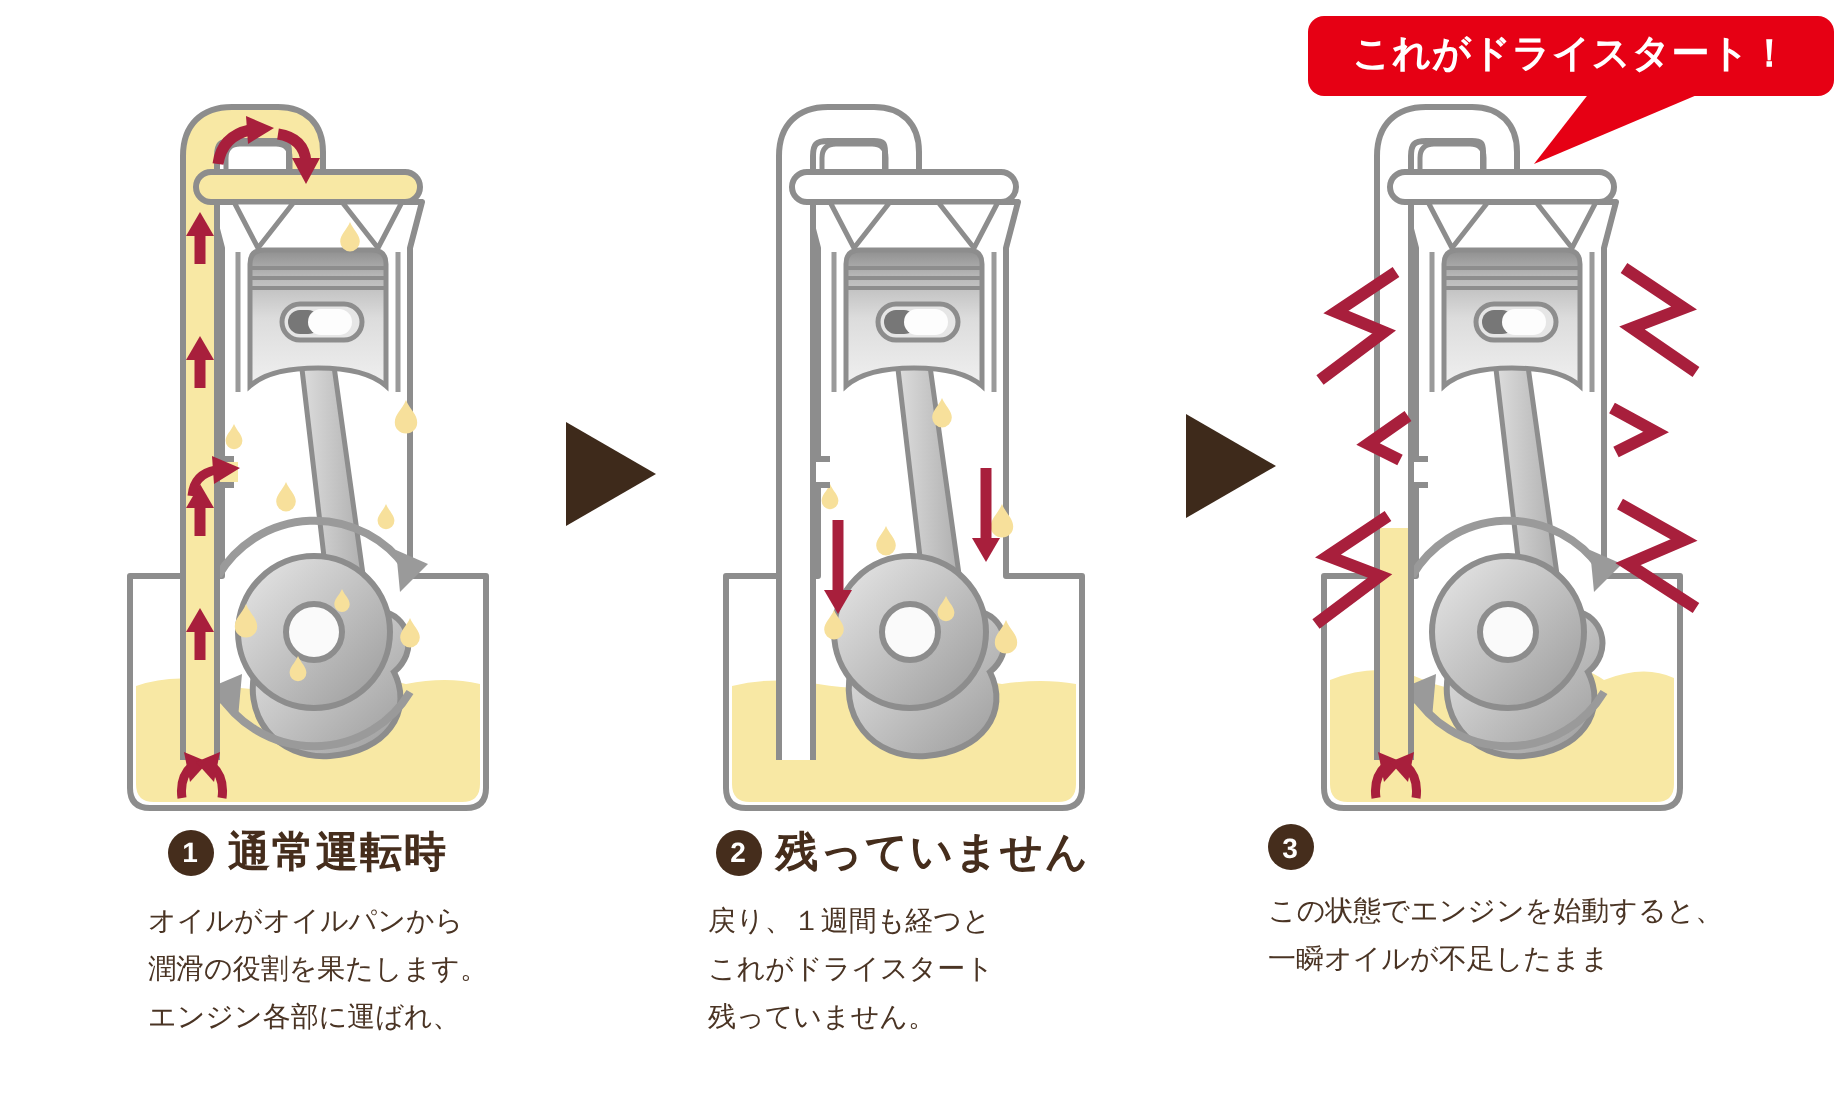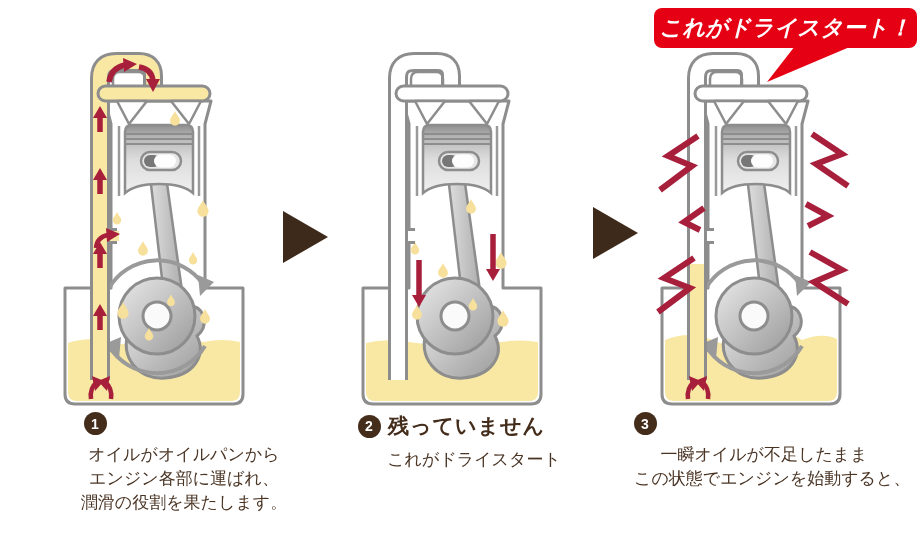--- a/index.html
+++ b/index.html
@@ -10,27 +10,27 @@
     --callout:#E60014;
     --brown:#452D1C;
     --step:#3E2A1B;
   }
   *{margin:0;padding:0;box-sizing:border-box;}
   body{background:#fff;font-family:"Liberation Sans","DejaVu Sans",sans-serif;}
   .stage{position:relative;width:920px;height:557px;background:#fff;overflow:hidden;}
   .engine-svg{position:absolute;}
   .step-arrow{position:absolute;width:0;height:0;border-top:26px solid transparent;border-bottom:26px solid transparent;border-left:45px solid var(--step);}
   .callout{position:absolute;left:654px;top:8px;width:263px;height:40px;background:var(--callout);color:#fff;
-           border-radius:8px;font-size:22px;font-weight:bold;text-align:center;line-height:40px;letter-spacing:.5px;z-index:5;font-style:italic;}
+           border-radius:8px;font-size:19px;font-weight:bold;text-align:center;line-height:40px;letter-spacing:.5px;z-index:5;}
   .callout-tail{position:absolute;left:755px;top:42px;z-index:4;}
   .caption{position:absolute;color:var(--brown);}
   .caption-head{font-size:21px;font-weight:bold;letter-spacing:1px;white-space:nowrap;display:flex;align-items:center;}
   .num-badge{display:inline-flex;align-items:center;justify-content:center;width:23px;height:23px;border-radius:50%;
              background:var(--brown);color:#fff;font-size:14px;font-weight:bold;margin-right:7px;flex:0 0 auto;}
-  .caption-body{margin-top:8px;font-size:17px;line-height:24px;color:#4A3424;white-space:nowrap;text-align:center;}
+  .caption-body{margin-top:8px;font-size:14px;line-height:24px;color:#4A3424;white-space:nowrap;}
 </style>
 </head>
 <body>
 
 <div class="stage">
 
   <svg class="engine-svg" style="left:53px;top:48px" width="210" height="362" viewBox="0 0 210 362">
     <defs>
       <linearGradient id="pg1" x1="0" y1="0" x2="0" y2="1">
         <stop offset="0" stop-color="#8f8f8f"></stop>
@@ -277,41 +277,44 @@
   <div class="callout">
     <span>これがドライスタート！</span>
   </div>
   <svg class="callout-tail" width="110" height="44">
     <polygon points="40,4 97,4 12,40" fill="#E60014"></polygon>
   </svg>
 
   <div class="caption" style="left:74px;top:412px;width:220px">
     <div class="caption-head" style="padding-left:10px">
       <span class="num-badge">1</span>
+      <span>通常運転時</span>
     </div>
     <div class="caption-body">
       <div>オイルがオイルパンから</div>
+      <div>潤滑の役割を果たします。</div>
       <div>エンジン各部に運ばれ、</div>
-      <div>潤滑の役割を果たします。</div>
     </div>
   </div>
 
   <div class="caption" style="left:354px;top:412px;width:240px">
     <div class="caption-head" style="padding-left:4px">
       <span class="num-badge">2</span>
       <span>残っていません</span>
     </div>
     <div class="caption-body">
+      <div>戻り、１週間も経つと</div>
       <div>これがドライスタート</div>
+      <div>残っていません。</div>
     </div>
   </div>
 
   <div class="caption" style="left:634px;top:412px;width:260px">
     <div class="caption-head">
       <span class="num-badge">3</span>
     </div>
     <div class="caption-body">
+      <div>この状態でエンジンを始動すると、</div>
       <div>一瞬オイルが不足したまま</div>
-      <div>この状態でエンジンを始動すると、</div>
     </div>
   </div>
 
 </div>
 
 </body></html>

